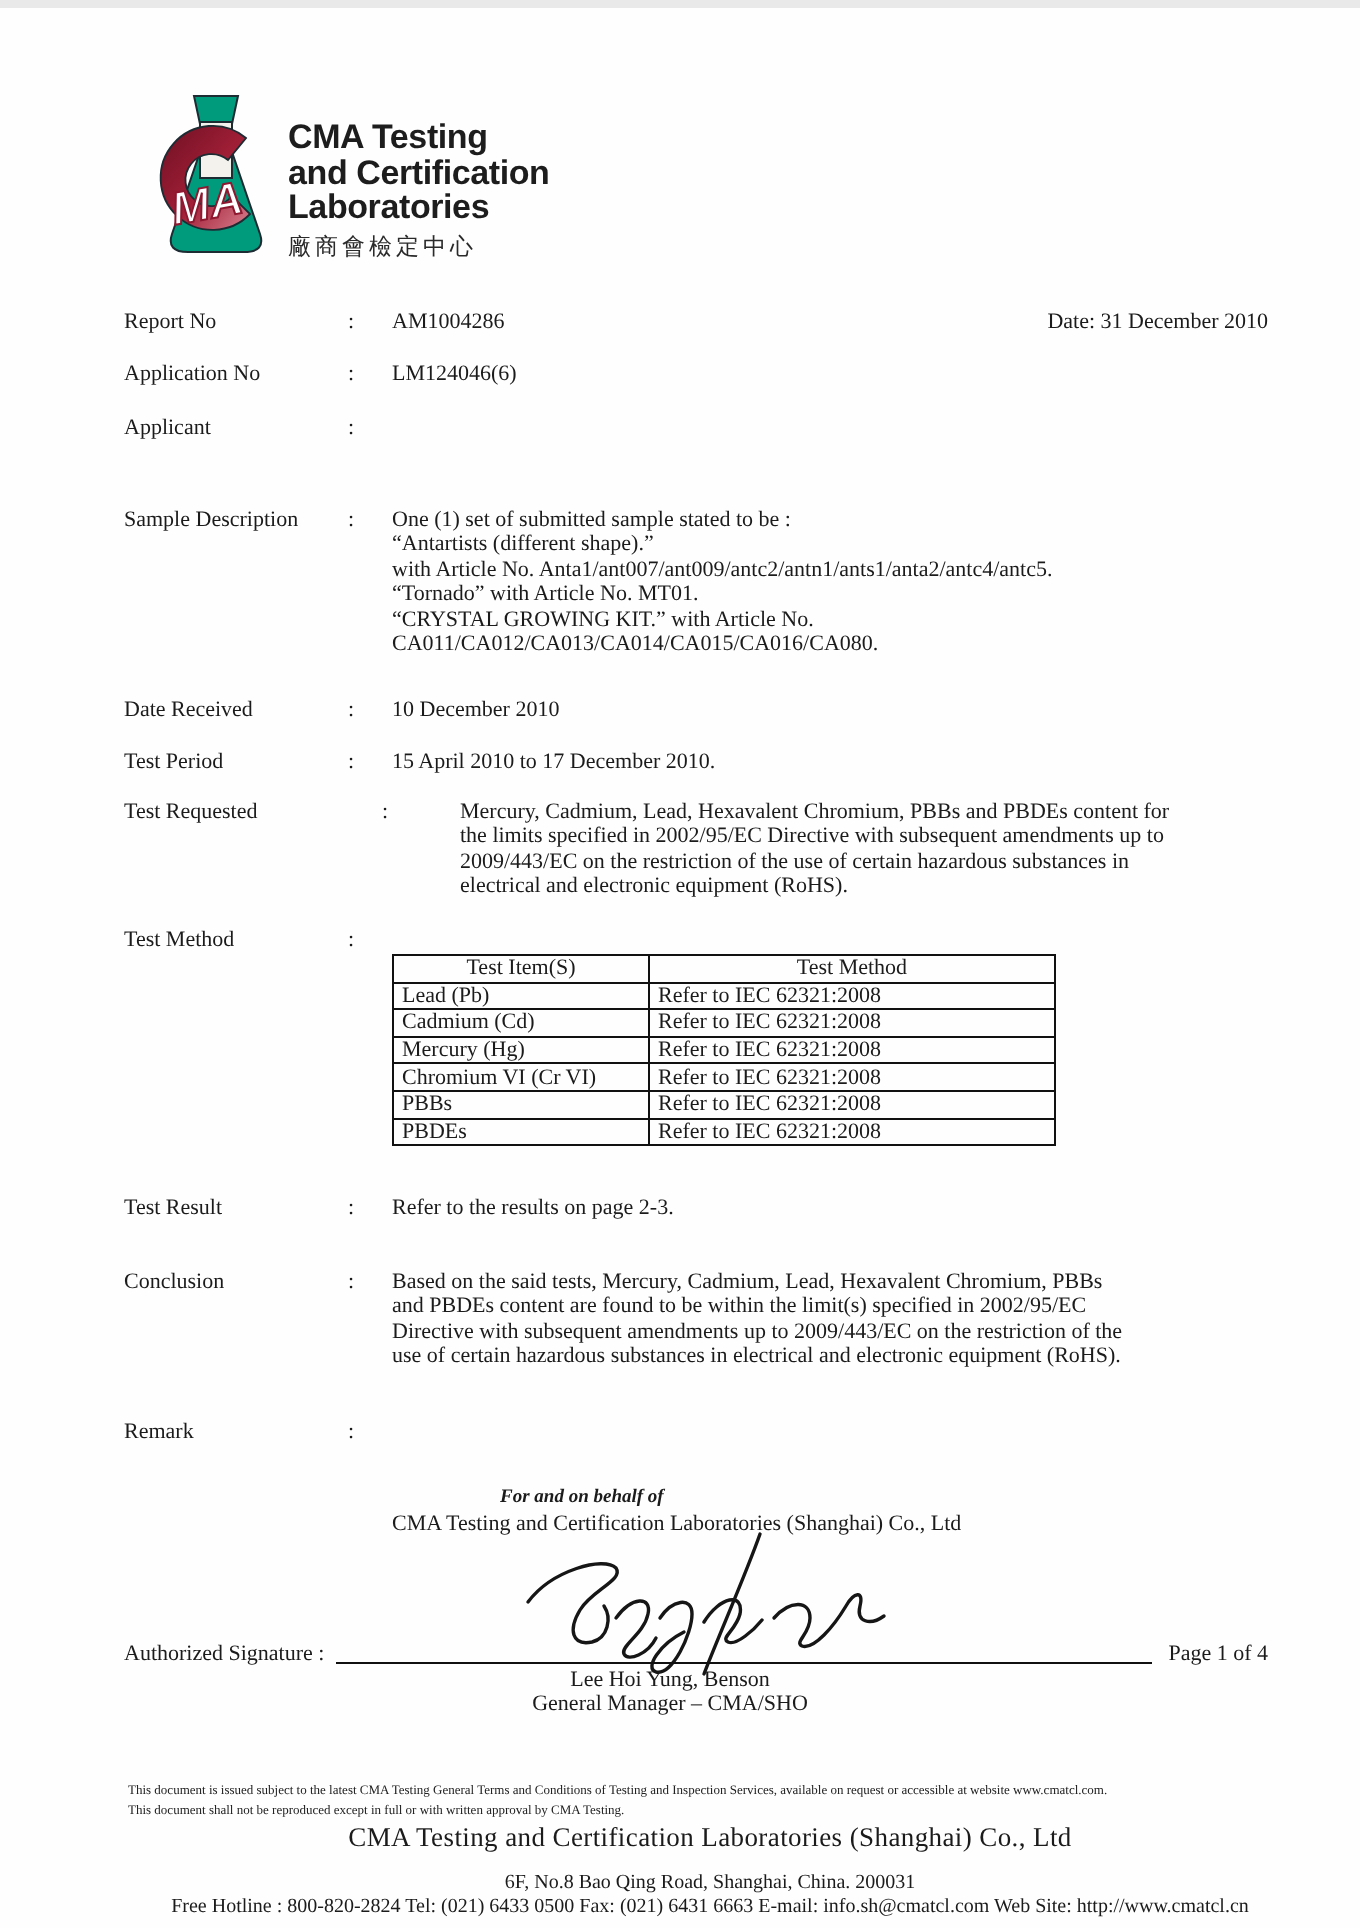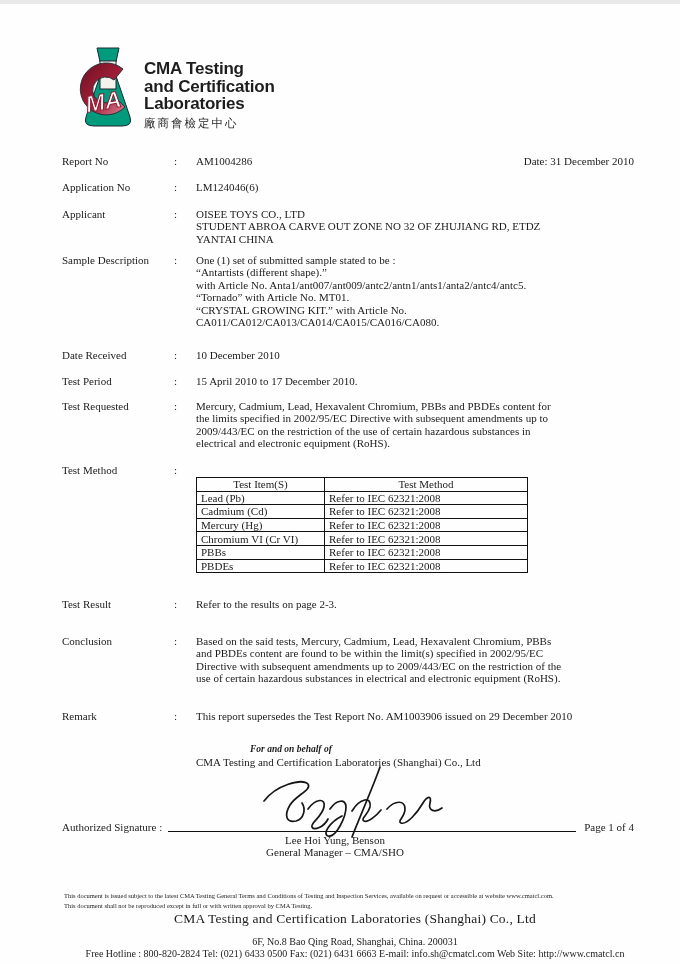--- a/index.html
+++ b/index.html
@@ -109,25 +109,20 @@
   </div>
   <div class="sec" style="top:181px;">
     <div class="s-label">Application No</div>
     <div class="s-colon">:</div>
     <div class="s-value">LM124046(6)</div>
   </div>
 
   <div class="sec" style="top:208px;">
     <div class="s-label">Applicant</div>
     <div class="s-colon">:</div>
-    <div class="s-value">
-      <div>OISEE TOYS CO., LTD</div>
-      <div>STUDENT ABROA CARVE OUT ZONE NO 32 OF ZHUJIANG RD, ETDZ</div>
-      <div>YANTAI CHINA</div>
-    </div>
   </div>
 
   <div class="sec" style="top:254px;">
     <div class="s-label">Sample Description</div>
     <div class="s-colon">:</div>
     <div class="s-value">
       <div>One (1) set of submitted sample stated to be :</div>
       <div>“Antartists (different shape).”</div>
       <div>with Article No. Anta1/ant007/ant009/antc2/antn1/ants1/anta2/antc4/antc5.</div>
       <div>“Tornado” with Article No. MT01.</div>
@@ -141,21 +136,21 @@
     <div class="s-colon">:</div>
     <div class="s-value">10 December 2010</div>
   </div>
 
   <div class="sec" style="top:375px;">
     <div class="s-label">Test Period</div>
     <div class="s-colon">:</div>
     <div class="s-value">15 April 2010 to 17 December 2010.</div>
   </div>
 
-  <div class="sec" style="top:400px;">
+  <div class="sec" style="top:400px;gap:17px;">
     <div class="s-label">Test Requested</div>
     <div class="s-colon">:</div>
     <div class="s-value">
       <div>Mercury, Cadmium, Lead, Hexavalent Chromium, PBBs and PBDEs content for</div>
       <div>the limits specified in 2002/95/EC Directive with subsequent amendments up to</div>
       <div>2009/443/EC on the restriction of the use of certain hazardous substances in</div>
       <div>electrical and electronic equipment (RoHS).</div>
     </div>
   </div>
 
@@ -212,21 +207,20 @@
       <div>Based on the said tests, Mercury, Cadmium, Lead, Hexavalent Chromium, PBBs</div>
       <div>and PBDEs content are found to be within the limit(s) specified in 2002/95/EC</div>
       <div>Directive with subsequent amendments up to 2009/443/EC on the restriction of the</div>
       <div>use of certain hazardous substances in electrical and electronic equipment (RoHS).</div>
     </div>
   </div>
 
   <div class="sec" style="top:710px;">
     <div class="s-label">Remark</div>
     <div class="s-colon">:</div>
-    <div class="s-value">This report supersedes the Test Report No. AM1003906 issued on 29 December 2010</div>
   </div>
 
   <div class="behalf-line">For and on behalf of</div>
   <div class="behalf-company">CMA Testing and Certification Laboratories (Shanghai) Co., Ltd</div>
 
   <svg class="signature-svg" width="212" height="74" viewBox="0 0 212 74">
     <g fill="none" stroke="#161616" stroke-width="1.7" stroke-linecap="round">
       <path d="M8 36 C 20 20, 46 13, 52 19 C 56 25, 40 30, 34 40 C 28 50, 30 58, 40 56 C 48 54, 50 44, 46 38"></path>
       <path d="M52 44 C 60 33, 70 33, 68 42 C 66 52, 54 58, 56 62 C 58 66, 68 62, 72 54"></path>
       <path d="M74 44 C 80 35, 90 33, 90 42 C 90 52, 80 73, 72 71 C 66 69, 74 57, 86 51"></path>

